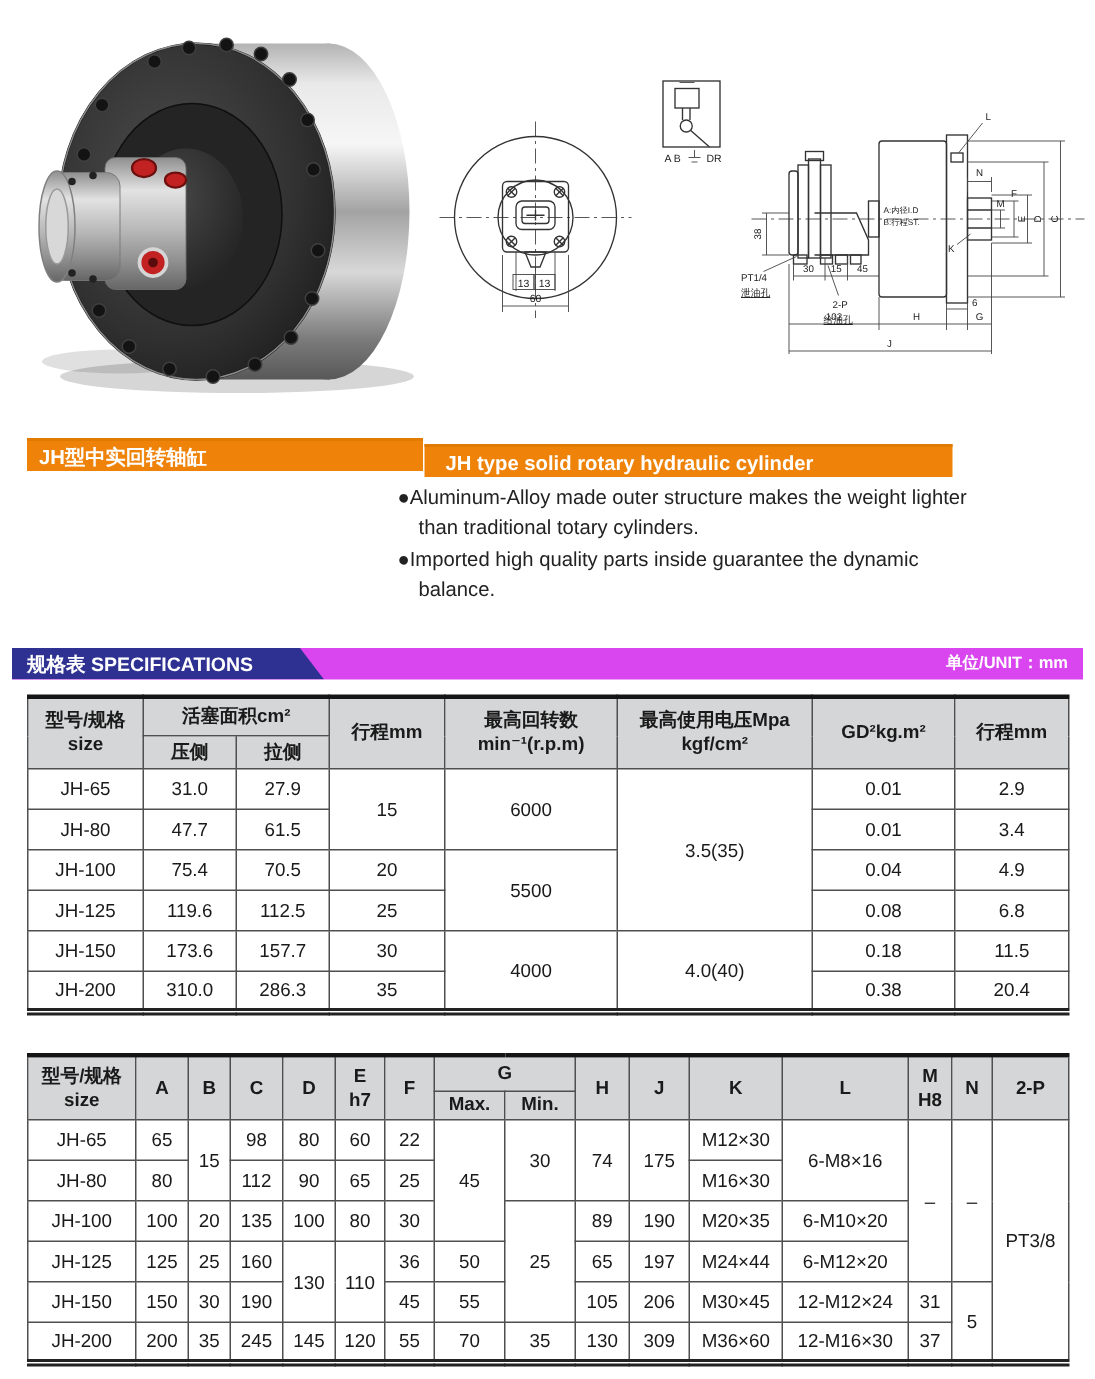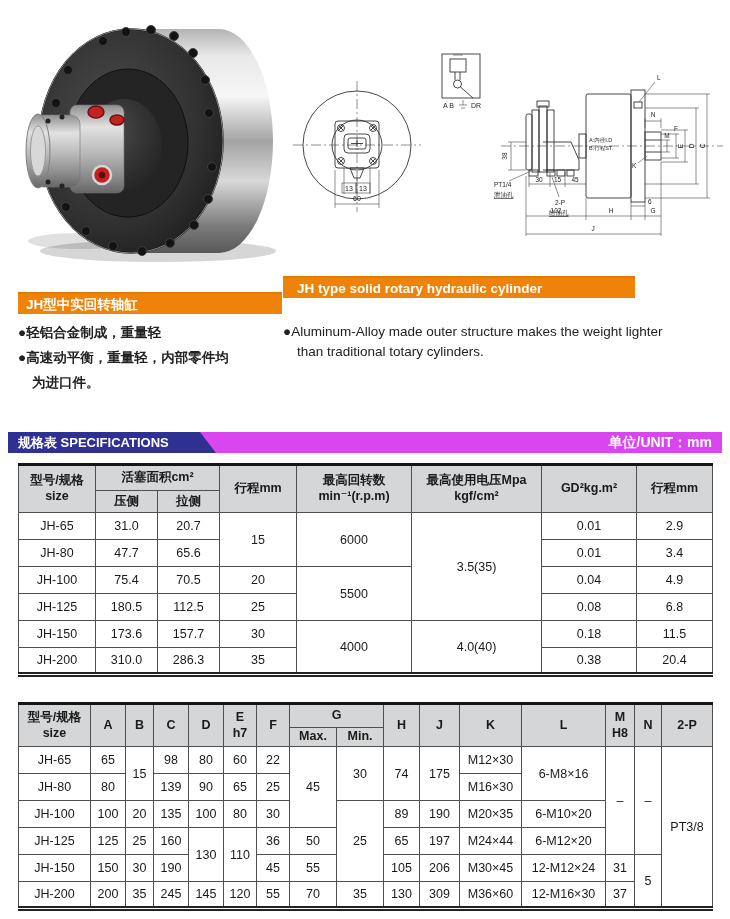--- a/index.html
+++ b/index.html
@@ -15,21 +15,21 @@
   .bullets{list-style:none;margin:0;padding:0;}
   .bullets li{padding-left:14px;text-indent:-14px;}
   .cn-bullets{font-size:13.5px;font-weight:bold;line-height:1.85;color:#222;}
   .en-bullets{font-size:13.5px;line-height:1.5;color:#222;}
 
   
   .spec-bar{background:#d946ef;height:21px;}
   .spec-blue{position:absolute;left:0;top:0;height:100%;width:208px;background:#2e3192;
              clip-path:polygon(0 0,calc(100% - 16px) 0,100% 100%,0 100%);}
   .spec-title{position:absolute;left:10px;top:0;line-height:21px;color:#fff;font-weight:bold;font-size:13px;}
-  .spec-unit{position:absolute;right:10px;top:0;line-height:21px;color:#fff;font-weight:bold;font-size:14px;}
+  .spec-unit{position:absolute;right:10px;top:0;line-height:21px;color:#fff;font-weight:bold;font-size:11px;}
 
   
   table{border-collapse:collapse;table-layout:fixed;background:#fff;}
   .spec-table{position:absolute;left:18px;width:694px;font-size:12.5px;
               border-top:3px solid #151515;border-bottom:5px double #222;}
   .spec-table th,.spec-table td{border:1px solid #4f4f4f;text-align:center;vertical-align:middle;
               padding:0;overflow:hidden;white-space:nowrap;}
   .spec-table thead th{background:#d5d6d7;font-weight:bold;line-height:1.25;}
   .t1{top:463px;}
   .t1 thead tr.h1 th{height:24px;}
@@ -283,28 +283,25 @@
       <text x="56" y="165" text-decoration="underline">给油孔</text>
       <text x="63" y="163" text-anchor="middle">102</text>
       <text x="118" y="163" text-anchor="middle">H</text>
       <text x="160" y="163" text-anchor="middle">G</text>
       <text x="155" y="154">6</text>
       <text x="100" y="181" text-anchor="middle">J</text>
     </g>
   </svg>
 
   <div class="abs sec-bar" style="left:18px;top:292px;width:264px;">JH型中实回转轴缸</div>
-  <ul class="abs bullets cn-bullets" style="left:18px;top:321px;width:216px;">
-    <li>●轻铝合金制成，重量轻</li>
-    <li>●高速动平衡，重量轻，内部零件均为进口件。</li>
-  </ul>
-
-  <div class="abs sec-bar" style="left:283px;top:276px;width:352px;padding-left:14px;">JH type solid rotary hydraulic cylinder</div>
-  <ul class="abs bullets en-bullets" style="left:283px;top:322px;width:392px;">
+
+  <div class="abs sec-bar" style="left:283px;top:296px;width:352px;padding-left:14px;">JH type solid rotary hydraulic cylinder</div>
+  <ul class="abs bullets en-bullets" style="left:265px;top:322px;width:392px;">
     <li>●Aluminum-Alloy made outer structure makes the weight lighter than traditional totary cylinders.</li>
+    <li>●Imported high quality parts inside guarantee the dynamic balance.</li>
   </ul>
 
   <div class="abs spec-bar" style="left:8px;top:432px;width:714px;">
     <div class="spec-blue"></div>
     <span class="spec-title">规格表  SPECIFICATIONS</span>
     <span class="spec-unit">单位/UNIT：mm</span>
   </div>
 
   <table class="spec-table t1">
     <colgroup>
@@ -338,46 +335,46 @@
       </tr>
       <tr class="h2">
         <th>压侧</th>
         <th>拉侧</th>
       </tr>
     </thead>
     <tbody>
       <tr>
         <td>JH-65</td>
         <td>31.0</td>
-        <td>20.7</td>
+        <td>27.9</td>
         <td rowspan="2">15</td>
         <td rowspan="2">6000</td>
         <td rowspan="4">3.5(35)</td>
         <td>0.01</td>
         <td>2.9</td>
       </tr>
       <tr>
         <td>JH-80</td>
         <td>47.7</td>
-        <td>65.6</td>
+        <td>61.5</td>
         <td>0.01</td>
         <td>3.4</td>
       </tr>
       <tr>
         <td>JH-100</td>
         <td>75.4</td>
         <td>70.5</td>
         <td>20</td>
         <td rowspan="2">5500</td>
         <td>0.04</td>
         <td>4.9</td>
       </tr>
       <tr>
         <td>JH-125</td>
-        <td>180.5</td>
+        <td>119.6</td>
         <td>112.5</td>
         <td>25</td>
         <td>0.08</td>
         <td>6.8</td>
       </tr>
       <tr>
         <td>JH-150</td>
         <td>173.6</td>
         <td>157.7</td>
         <td>30</td>
@@ -463,21 +460,21 @@
         <td rowspan="2">175</td>
         <td>M12×30</td>
         <td rowspan="2">6-M8×16</td>
         <td rowspan="4">–</td>
         <td rowspan="4">–</td>
         <td rowspan="6">PT3/8</td>
       </tr>
       <tr>
         <td>JH-80</td>
         <td>80</td>
-        <td>139</td>
+        <td>112</td>
         <td>90</td>
         <td>65</td>
         <td>25</td>
         <td>M16×30</td>
       </tr>
       <tr>
         <td>JH-100</td>
         <td>100</td>
         <td>20</td>
         <td>135</td>

